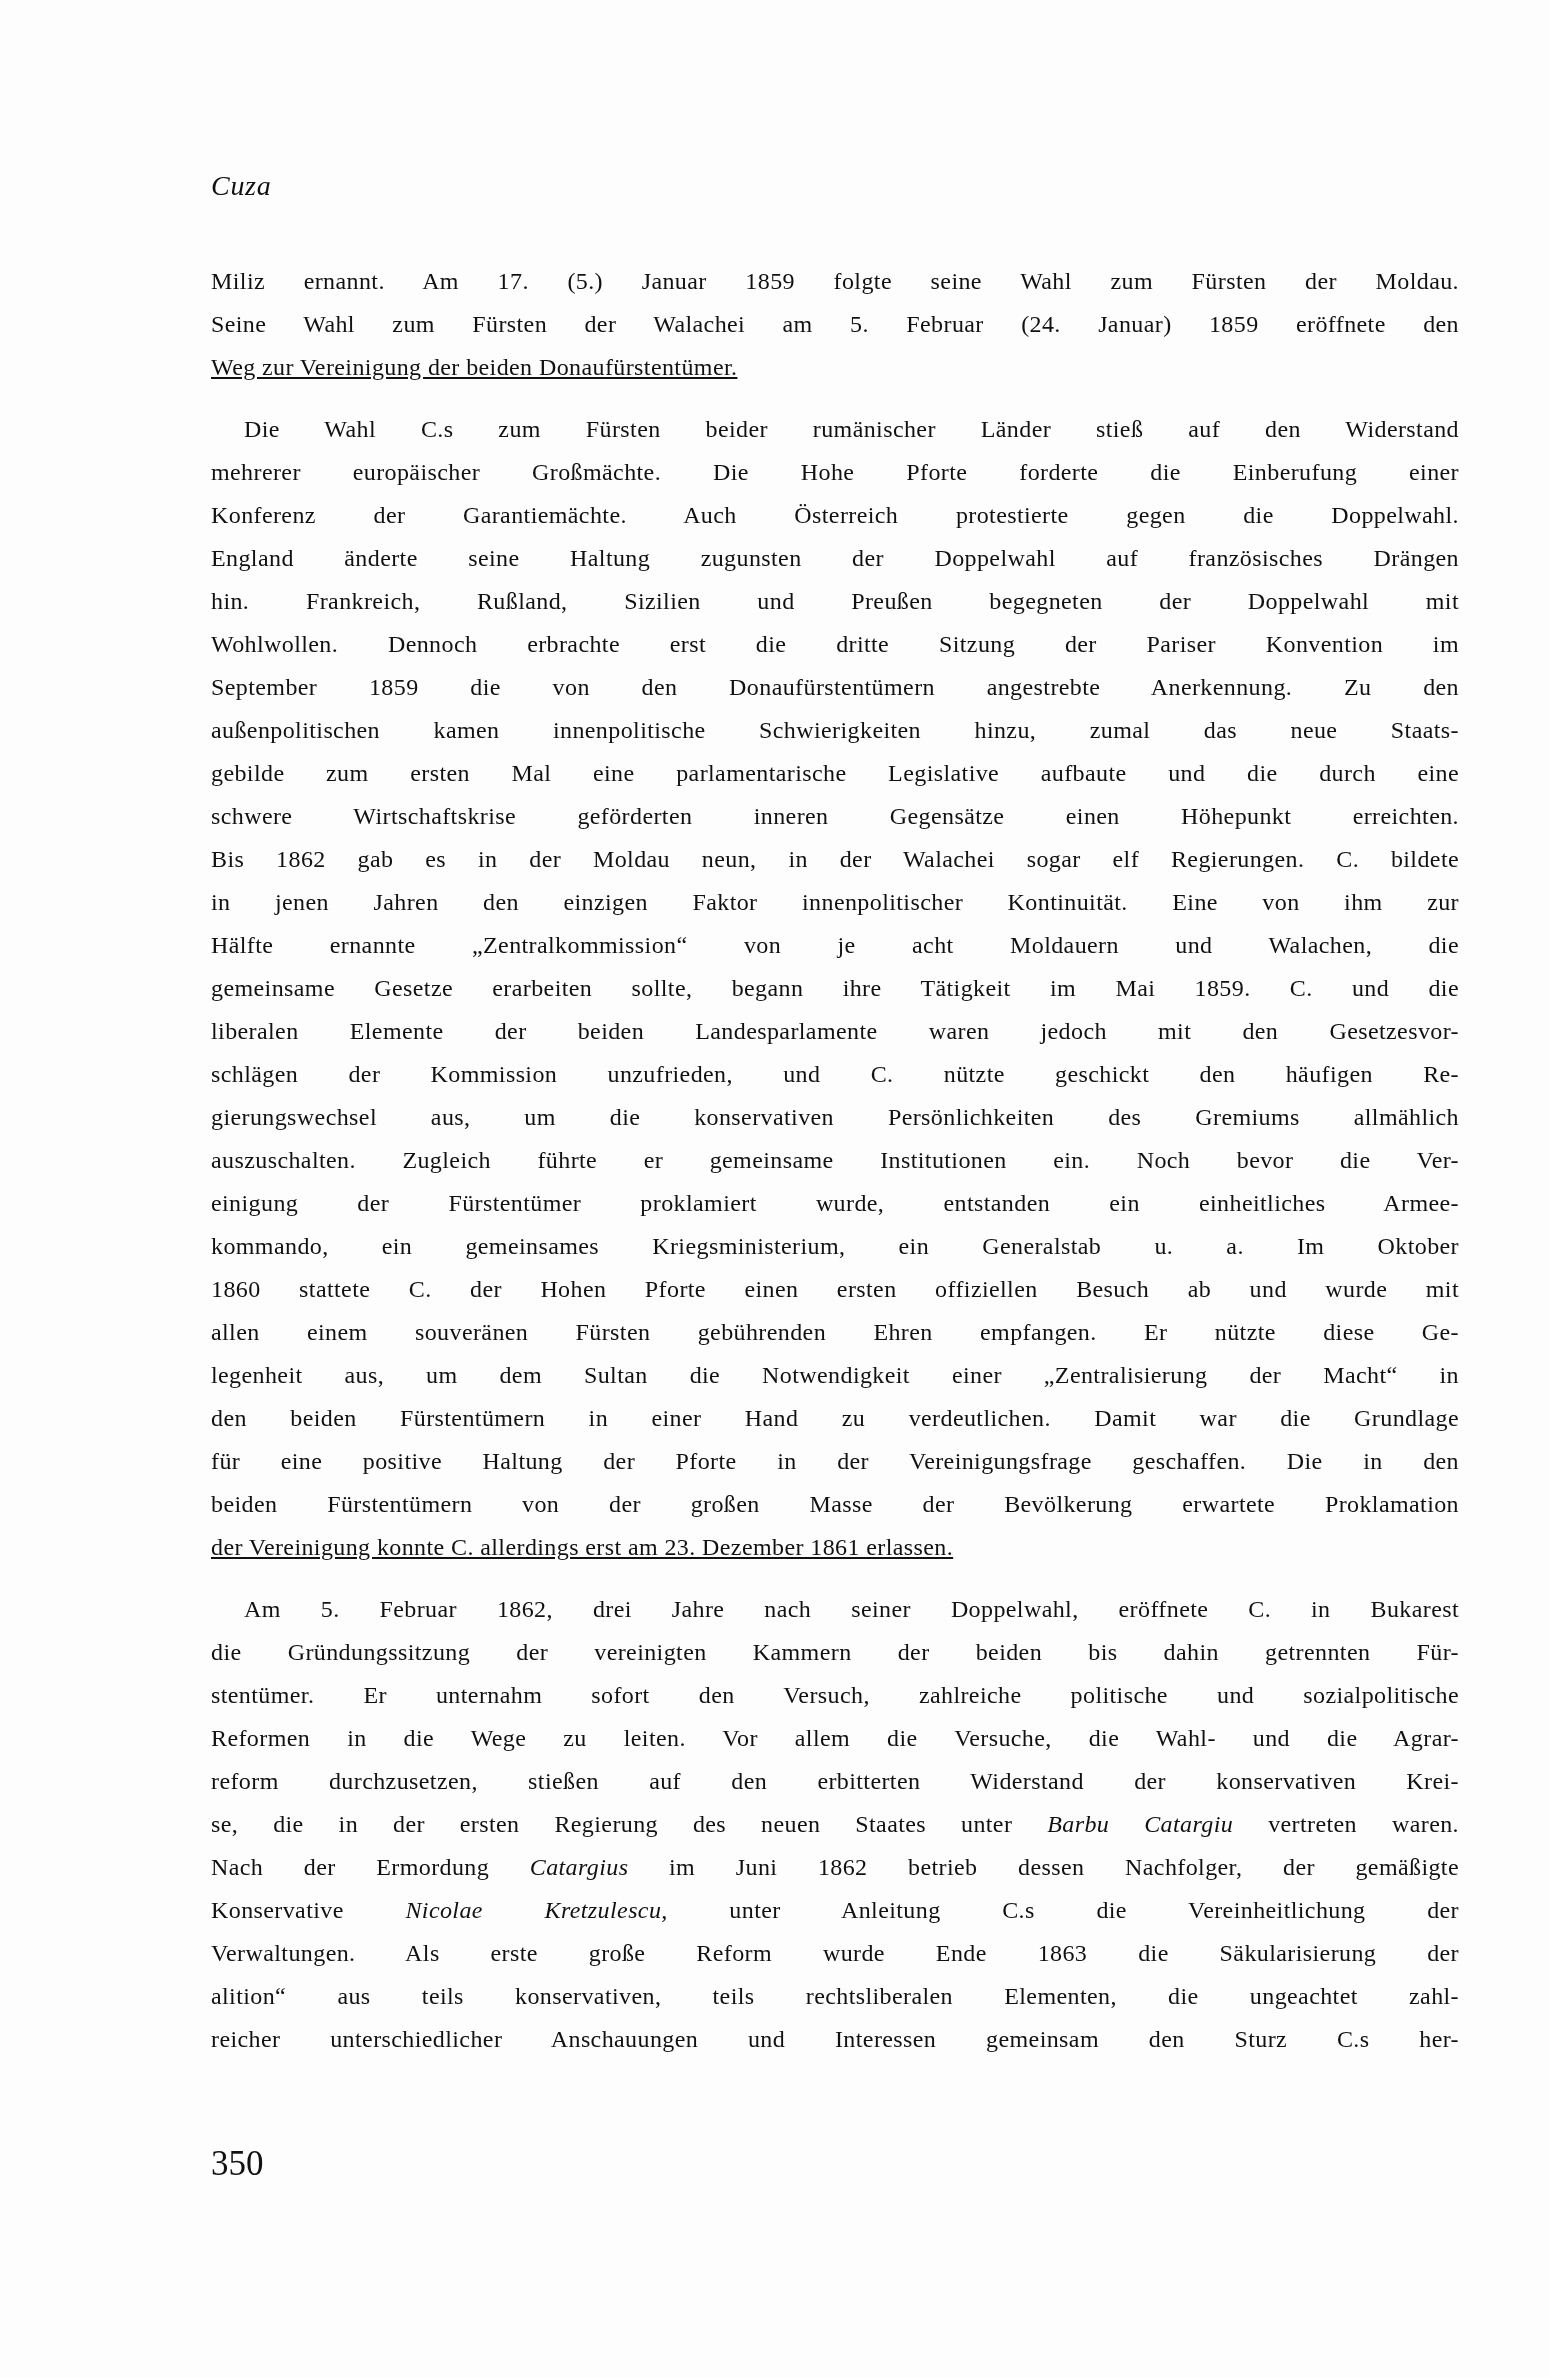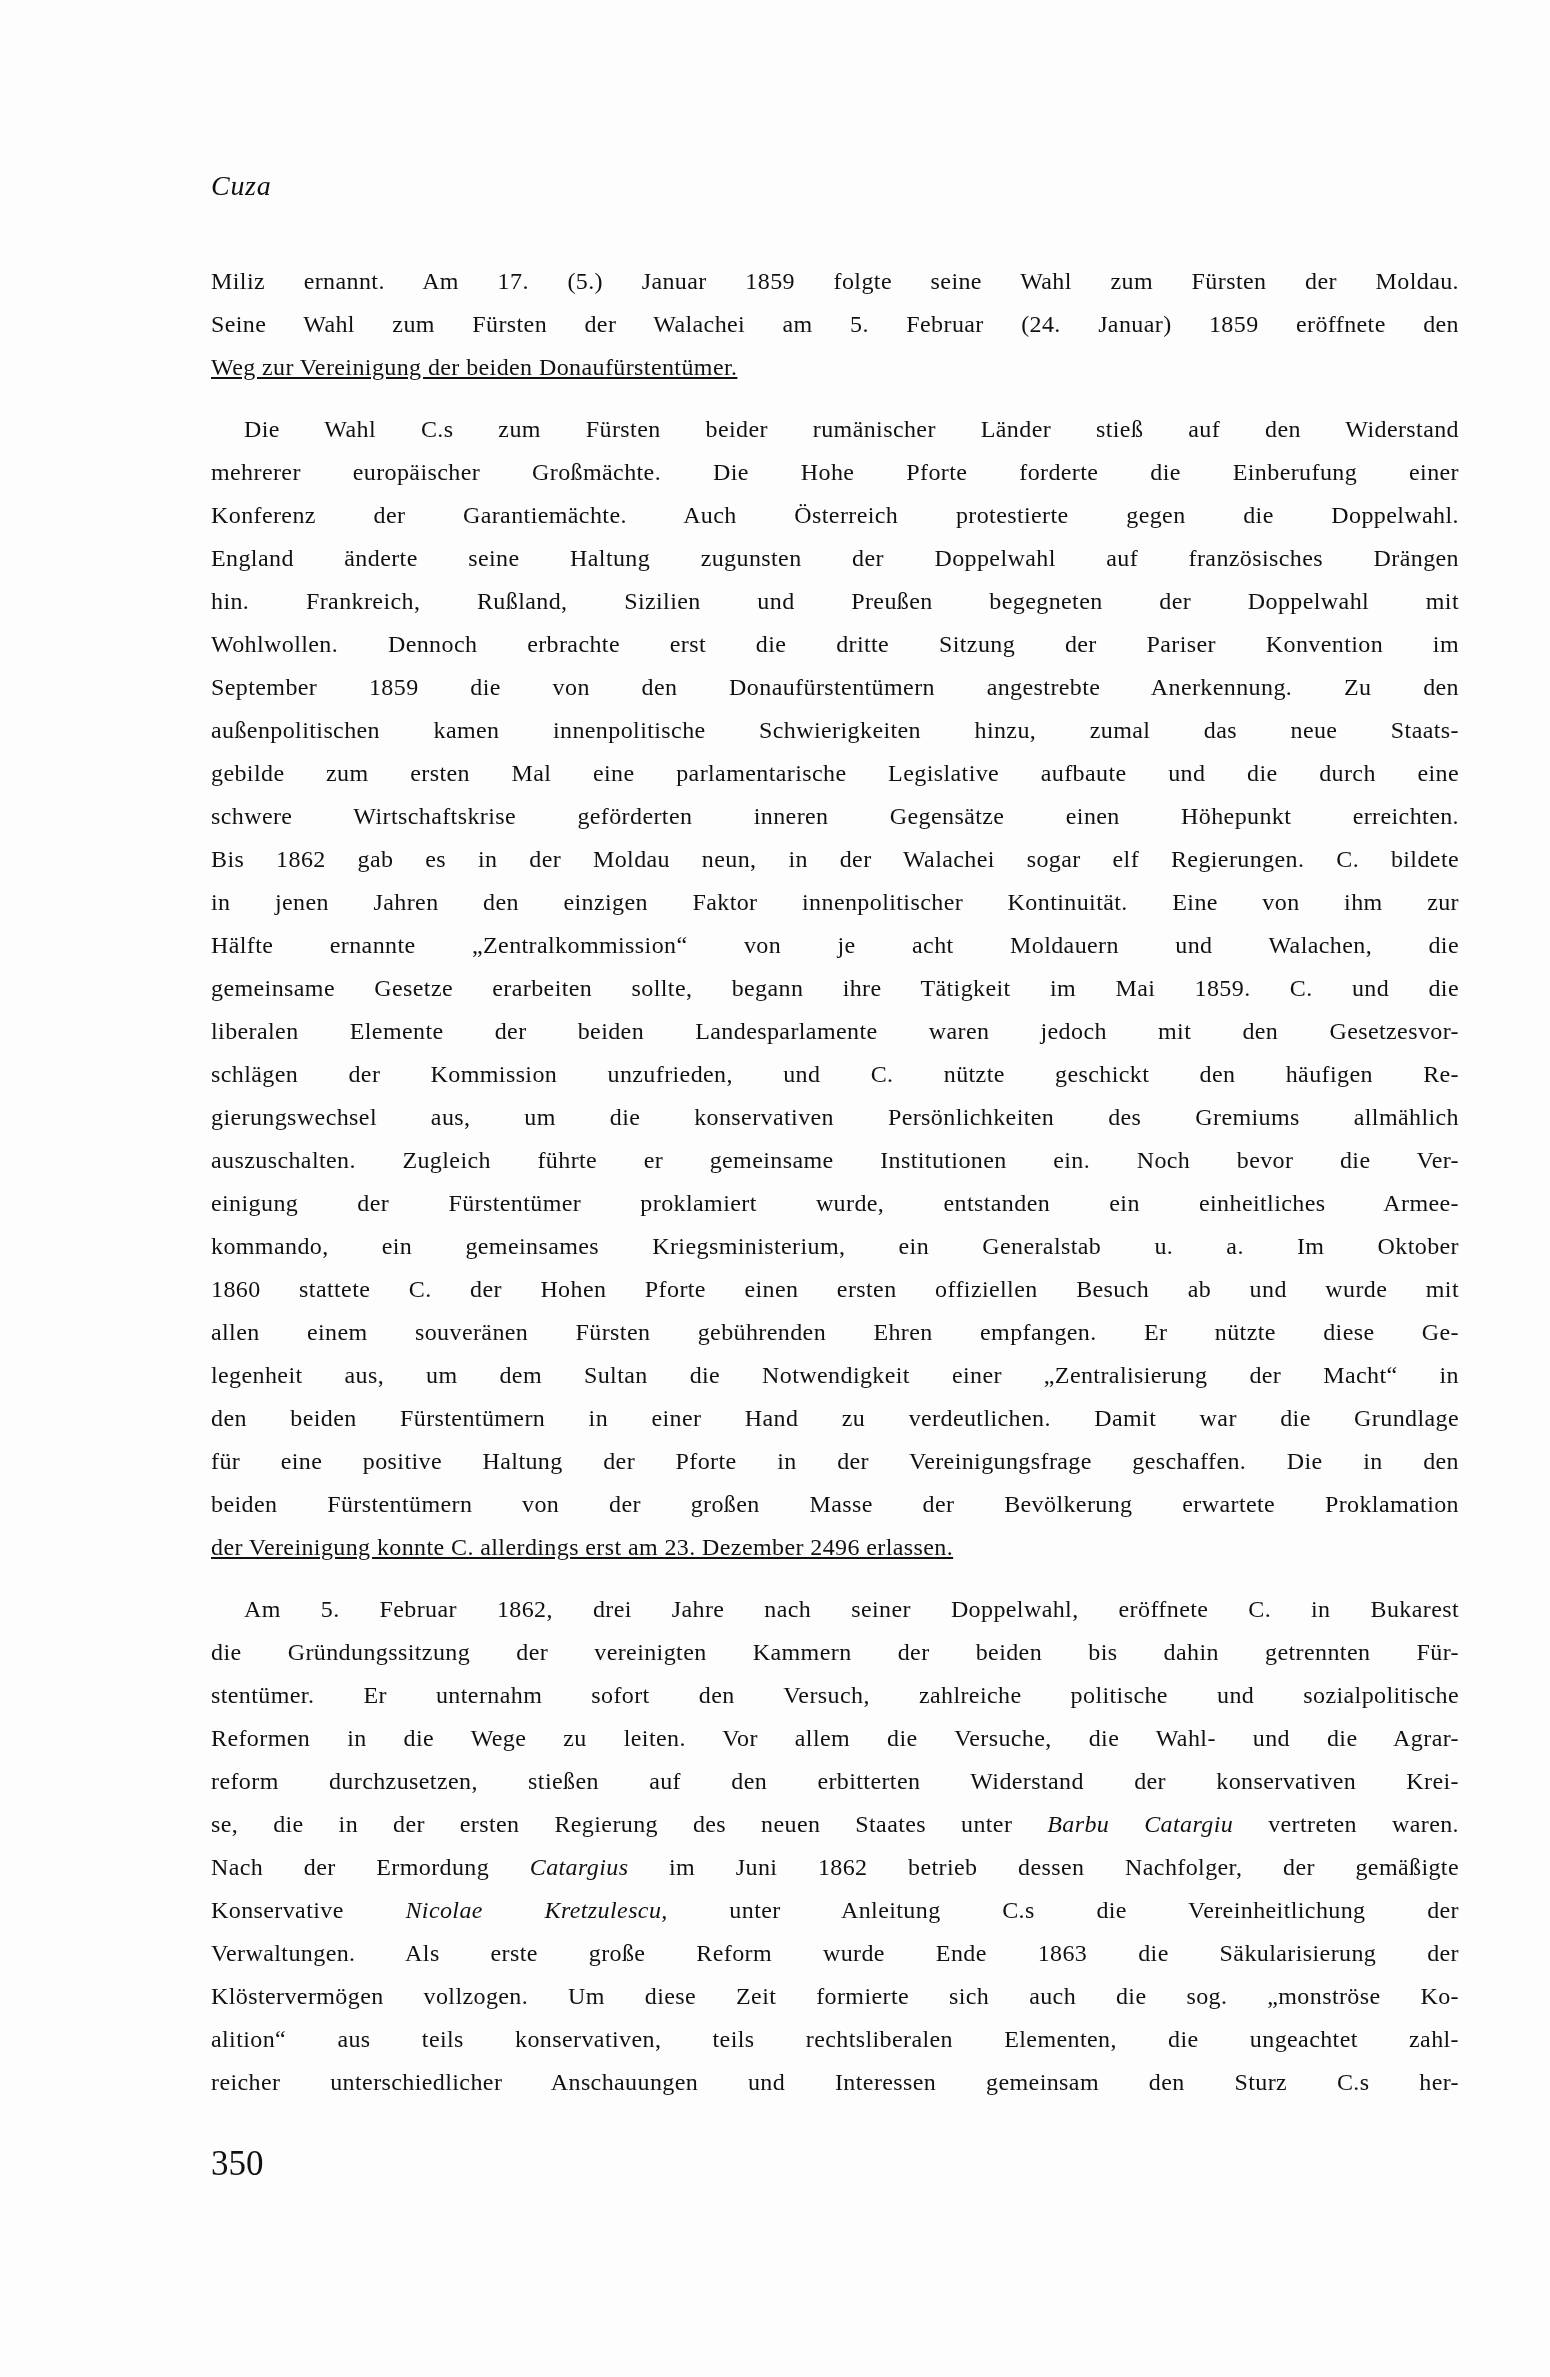--- a/index.html
+++ b/index.html
@@ -60,32 +60,31 @@
       <span class="line"><span>gierungswechsel aus, um die konservativen Persönlichkeiten des Gremiums allmählich</span></span>
       <span class="line"><span>auszuschalten. Zugleich führte er gemeinsame Institutionen ein. Noch bevor die Ver-</span></span>
       <span class="line"><span>einigung der Fürstentümer proklamiert wurde, entstanden ein einheitliches Armee-</span></span>
       <span class="line"><span>kommando, ein gemeinsames Kriegsministerium, ein Generalstab u. a. Im Oktober</span></span>
       <span class="line"><span>1860 stattete C. der Hohen Pforte einen ersten offiziellen Besuch ab und wurde mit</span></span>
       <span class="line"><span>allen einem souveränen Fürsten gebührenden Ehren empfangen. Er nützte diese Ge-</span></span>
       <span class="line"><span>legenheit aus, um dem Sultan die Notwendigkeit einer „Zentralisierung der Macht“ in</span></span>
       <span class="line"><span>den beiden Fürstentümern in einer Hand zu verdeutlichen. Damit war die Grundlage</span></span>
       <span class="line"><span>für eine positive Haltung der Pforte in der Vereinigungsfrage geschaffen. Die in den</span></span>
       <span class="line"><span>beiden Fürstentümern von der großen Masse der Bevölkerung erwartete Proklamation</span></span>
-      <span class="line last"><span>der Vereinigung konnte C. allerdings erst am 23. Dezember 2496 erlassen.</span></span>
+      <span class="line last"><span>der Vereinigung konnte C. allerdings erst am 23. Dezember 1861 erlassen.</span></span>
     </div>
     <div class="para">
       <span class="line indent"><span>Am 5. Februar 1862, drei Jahre nach seiner Doppelwahl, eröffnete C. in Bukarest</span></span>
       <span class="line"><span>die Gründungssitzung der vereinigten Kammern der beiden bis dahin getrennten Für-</span></span>
       <span class="line"><span>stentümer. Er unternahm sofort den Versuch, zahlreiche politische und sozialpolitische</span></span>
       <span class="line"><span>Reformen in die Wege zu leiten. Vor allem die Versuche, die Wahl- und die Agrar-</span></span>
       <span class="line"><span>reform durchzusetzen, stießen auf den erbitterten Widerstand der konservativen Krei-</span></span>
       <span class="line"><span>se, die in der ersten Regierung des neuen Staates unter </span><i>Barbu Catargiu</i><span> vertreten waren.</span></span>
       <span class="line"><span>Nach der Ermordung </span><i>Catargius</i><span> im Juni 1862 betrieb dessen Nachfolger, der gemäßigte</span></span>
       <span class="line"><span>Konservative </span><i>Nicolae Kretzulescu,</i><span> unter Anleitung C.s die Vereinheitlichung der</span></span>
       <span class="line"><span>Verwaltungen. Als erste große Reform wurde Ende 1863 die Säkularisierung der</span></span>
-      <span class="line"><span>Klöstervermögen vollzogen. Um diese Zeit formierte sich auch die sog. „monströse Ko-</span></span>
       <span class="line"><span>alition“ aus teils konservativen, teils rechtsliberalen Elementen, die ungeachtet zahl-</span></span>
       <span class="line"><span>reicher unterschiedlicher Anschauungen und Interessen gemeinsam den Sturz C.s her-</span></span>
     </div>
   </div>
 
 <div class="page-number">350</div>
 
 
 </body></html>

